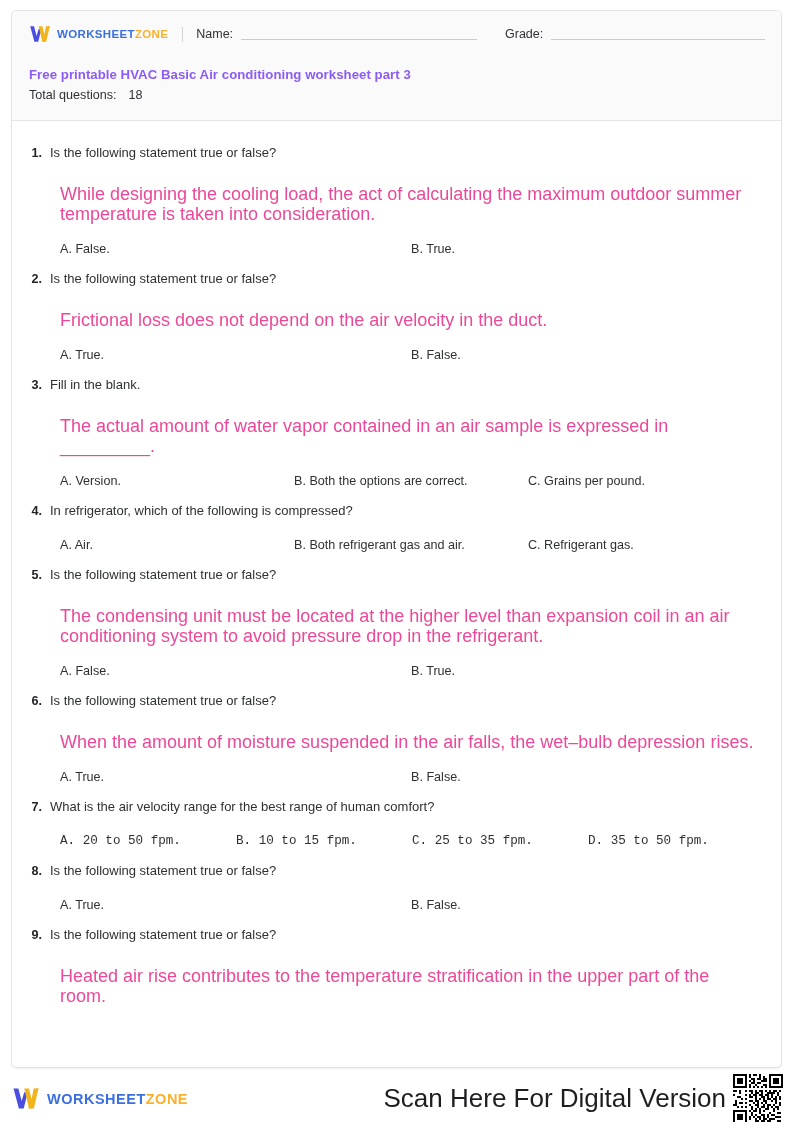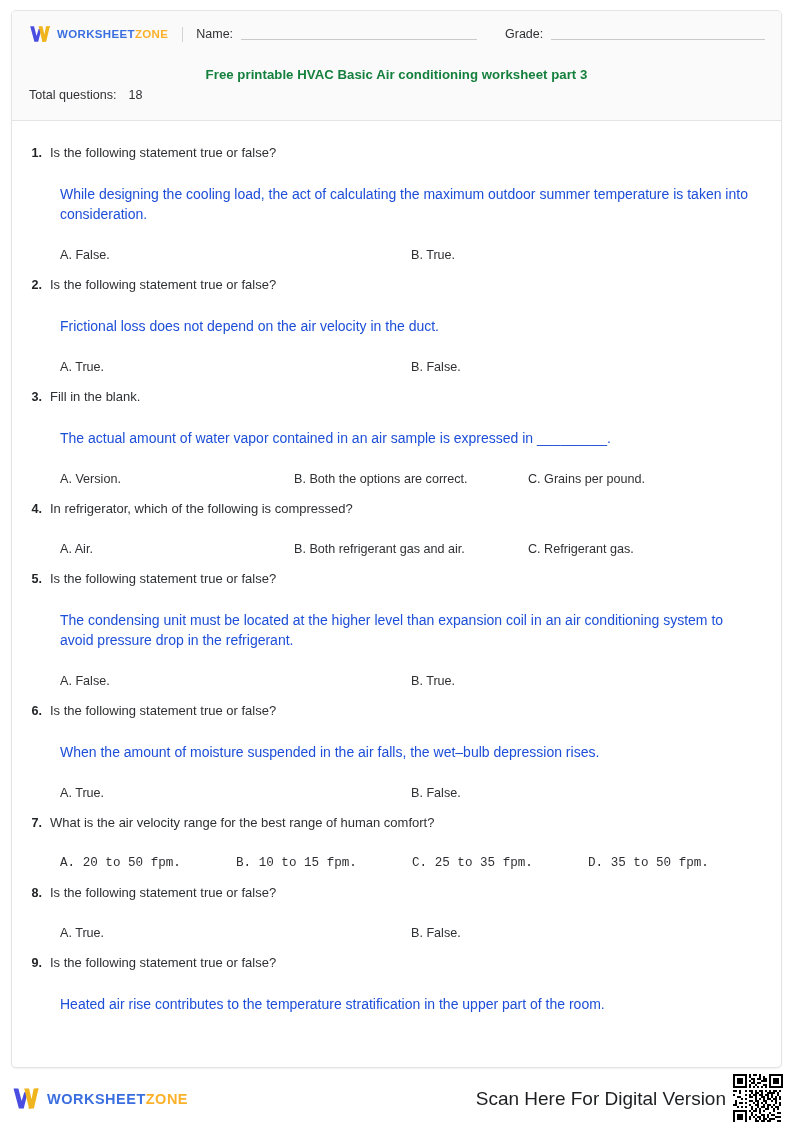--- a/index.html
+++ b/index.html
@@ -90,24 +90,23 @@
     top: -1px;
   }
   .field.name .field-line { margin-right: 28px; }
 
   .meta {
     padding: 8px 17px 0 17px;
   }
   .meta-title {
     font-size: 13.2px;
     font-weight: bold;
-    color: #15803d;
+    color: #8b5cf6;
     letter-spacing: 0.05px;
     line-height: 19px;
-    text-align: center;
   }
   .meta-total {
     margin-top: 2px;
     font-size: 12.6px;
     color: #303134;
     line-height: 18px;
   }
   .meta-total .count { margin-left: 12px; text-align: center; }
 
   
@@ -130,27 +129,27 @@
     padding-right: 8px;
     box-sizing: border-box;
   }
   .q-prompt {
     font-size: 13px;
     color: #2f3033;
     line-height: 18px;
   }
   .q-stem {
     margin: 22px 0 0 31px;
-    font-size: 14px;
-    color: #1d4ed8;
+    font-size: 18px;
+    color: #ec4899;
     line-height: 20px;
     max-width: 700px;
   }
   .q-options {
-    margin: 22px 0 0 31px;
+    margin: 16px 0 0 31px;
     display: flex;
     font-size: 12.6px;
     color: #2f3033;
     line-height: 18px;
   }
   
   .q-options.cols2 > .opt { width: 351px; }
   
   .q-options.cols3 > .opt { width: 234px; }
   
@@ -170,21 +169,21 @@
   .footer-logo {
     display: flex;
     align-items: center;
     gap: 7px;
     margin-left: 12px;
     flex: 0 0 auto;
   }
   .footer-logo .logo-text { font-size: 14.5px; letter-spacing: 0.5px; }
   .footer-scan {
     margin-left: auto;
-    font-size: 19px;
+    font-size: 26px;
     color: #1d1e20;
     white-space: nowrap;
   }
   .qr {
     margin-left: 7px;
     margin-right: 10px;
     width: 50px;
     height: 50px;
     flex: 0 0 auto;
     image-rendering: pixelated;

